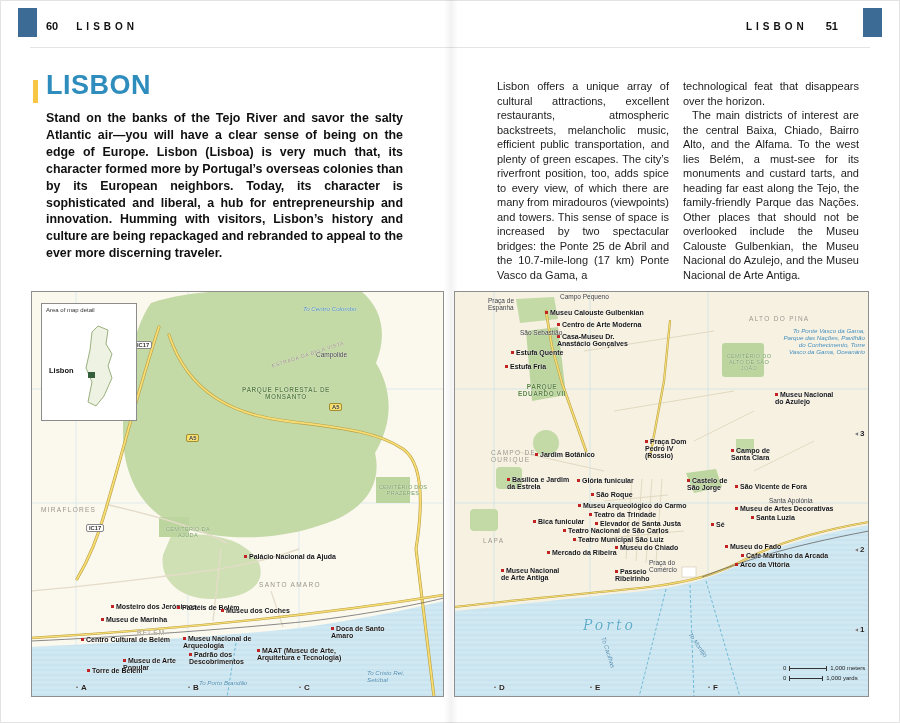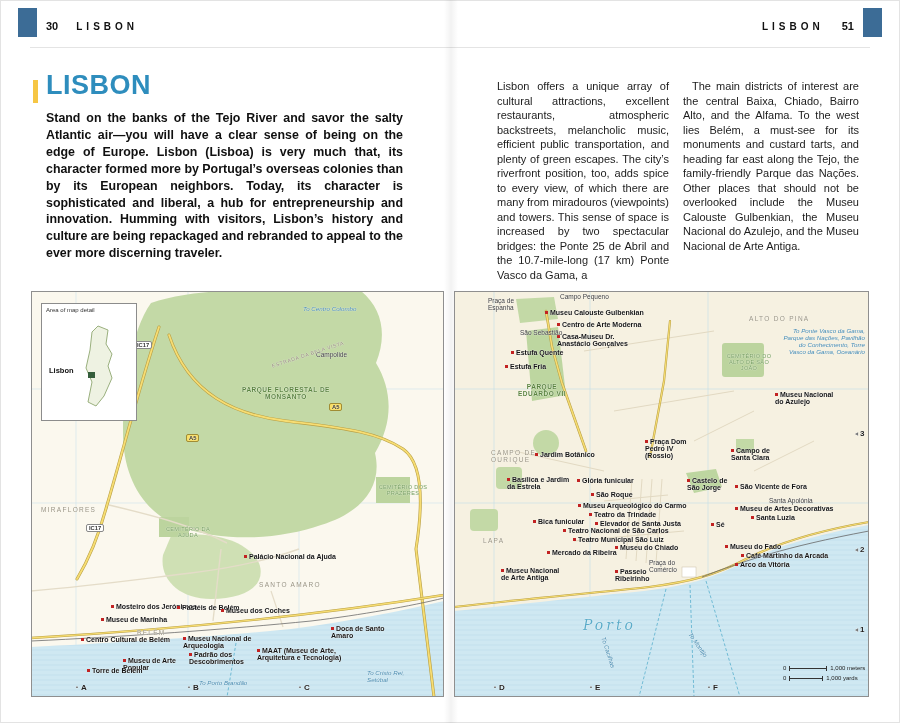--- a/index.html
+++ b/index.html
@@ -4,21 +4,21 @@
 <style>
   *{margin:0;padding:0;box-sizing:border-box}
   html,body{background:#fff}
   body{font-family:"Liberation Sans",sans-serif;width:900px;height:723px;position:relative}
   .spread{position:relative;width:900px;height:723px;background:#fff;overflow:hidden;box-shadow:inset 0 0 0 1px #e3e3e3}
 
   
   .corner{position:absolute;top:8px;width:19px;height:29px;background:var(--header-blue,#3c6c96)}
   .corner.l{left:18px}.corner.r{right:18px}
   .runhead{position:absolute;top:20px;font-size:11px;font-weight:bold;color:#111;white-space:nowrap}
-  .runhead.lh{left:46px}.runhead.rh{right:46px}
+  .runhead.lh{left:46px}.runhead.rh{right:62px}
   .rtitle{letter-spacing:4px;font-size:10px}
   .lh .rtitle{margin-left:18px}
   .rh .rtitle{margin-right:18px}
   .headrule{position:absolute;left:30px;right:30px;top:47px;border-top:1px solid #e4e4e4}
   .gutter{position:absolute;left:444px;top:0;width:14px;height:100%;background:linear-gradient(90deg,rgba(0,0,0,0),rgba(0,0,0,.05) 50%,rgba(0,0,0,0))}
 
   
   .tbar{position:absolute;left:33px;top:80px;width:5px;height:23px;background:var(--accent-yellow,#f6c644)}
   h1.title{position:absolute;left:46px;top:70px;font-size:27px;font-weight:bold;color:var(--title-blue,#2e8dbd);letter-spacing:.5px}
   .lead{position:absolute;left:46px;top:110px;width:357px;font-size:12.4px;line-height:16.9px;font-weight:bold;color:#101010;text-align:justify}
@@ -67,36 +67,37 @@
 </style>
 </head>
 <body>
 
 <div class="spread">
 
   <div class="corner l"></div>
   <div class="corner r"></div>
 
   <div class="runhead lh">
-    <span class="pnum">30</span><span class="rtitle">LISBON</span>
+    <span class="pnum">60</span><span class="rtitle">LISBON</span>
   </div>
   <div class="runhead rh">
     <span class="rtitle">LISBON</span><span class="pnum">51</span>
   </div>
   <div class="headrule"></div>
   <div class="gutter"></div>
 
   <div class="tbar"></div>
   <h1 class="title">LISBON</h1>
   <p class="lead">Stand on the banks of the Tejo River and savor the salty Atlantic air—you will have a clear sense of being on the edge of Europe. Lisbon (Lisboa) is very much that, its character formed more by Portugal’s overseas colonies than by its European neighbors. Today, its character is sophisticated and liberal, a hub for entrepreneurship and innovation. Humming with visitors, Lisbon’s history and culture are being repackaged and rebranded to appeal to the ever more discerning traveler.</p>
 
   <div class="col col1">
     <p>Lisbon offers a unique array of cultural attractions, excellent restaurants, atmospheric backstreets, melancholic music, efficient public transportation, and plenty of green escapes. The city’s riverfront position, too, adds spice to every view, of which there are many from miradouros (viewpoints) and towers. This sense of space is increased by two spectacular bridges: the Ponte 25 de Abril and the 10.7-mile-long (17 km) Ponte Vasco da Gama, a</p>
   </div>
   <div class="col col2">
+    <p>technological feat that disappears over the horizon.</p>
     <p class="indent">The main districts of interest are the central Baixa, Chiado, Bairro Alto, and the Alfama. To the west lies Belém, a must-see for its monuments and custard tarts, and heading far east along the Tejo, the family-friendly Parque das Nações. Other places that should not be overlooked include the Museu Calouste Gulbenkian, the Museu Nacional do Azulejo, and the Museu Nacional de Arte Antiga.</p>
   </div>
 
   <div class="map">
 
     <svg class="panel pl" width="413" height="406" viewBox="0 0 413 406">
       <defs>
         <pattern id="wl1" width="6" height="5" patternUnits="userSpaceOnUse">
           <rect width="6" height="5" fill="#cfe8f2"></rect>
           <line x1="0" y1="4" x2="6" y2="4" stroke="#bddde9" stroke-width="0.7"></line>

